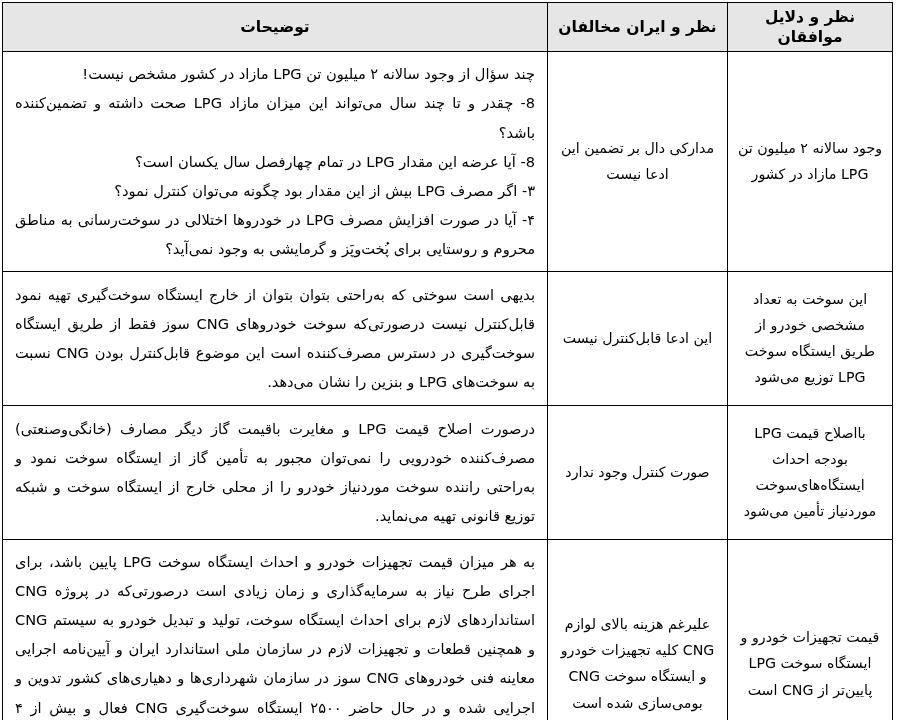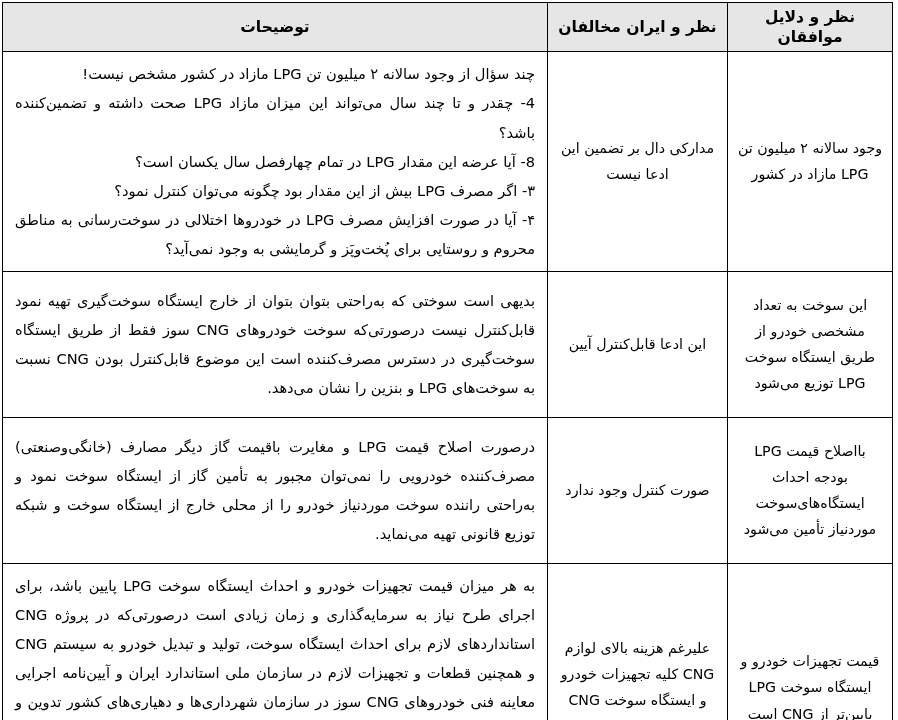--- a/index.html
+++ b/index.html
@@ -39,21 +39,21 @@
     font-weight: bold;
     font-size: 15.5px;
     text-align: center;
     padding: 4px 6px;
     line-height: 1.3;
   }
   td.col-pro, td.col-con {
     text-align: center;
     font-size: 14.2px;
     line-height: 1.85;
-    padding: 20px 8px;
+    padding: 14px 8px;
   }
   td.col-desc {
     text-align: justify;
     text-align-last: right;
     font-size: 14.6px;
     line-height: 2.0;
     padding: 7px 12px 7px 12px;
   }
   .desc-line {
     display: block;
@@ -78,29 +78,29 @@
         <th>نظر و ایران مخالفان</th>
         <th>توضیحات</th>
       </tr>
     </thead>
     <tbody>
       <tr>
         <td class="col-pro">وجود سالانه ۲ میلیون تن LPG مازاد در کشور</td>
         <td class="col-con">مدارکی دال بر تضمین این ادعا نیست</td>
         <td class="col-desc">
           <span class="desc-line">چند سؤال از وجود سالانه ۲ میلیون تن LPG مازاد در کشور مشخص نیست!</span>
-          <span class="desc-line">4- چقدر و تا چند سال می‌تواند این میزان مازاد LPG صحت داشته و تضمین‌کننده باشد؟</span>
+          <span class="desc-line">8- چقدر و تا چند سال می‌تواند این میزان مازاد LPG صحت داشته و تضمین‌کننده باشد؟</span>
           <span class="desc-line">8- آیا عرضه این مقدار LPG در تمام چهارفصل سال یکسان است؟</span>
           <span class="desc-line">۳- اگر مصرف LPG بیش از این مقدار بود چگونه می‌توان کنترل نمود؟</span>
           <span class="desc-line">۴- آیا در صورت افزایش مصرف LPG در خودروها اختلالی در سوخت‌رسانی به مناطق محروم و روستایی برای پُخت‌وپَز و گرمایشی به وجود نمی‌آید؟</span>
         </td>
       </tr>
       <tr>
         <td class="col-pro">این سوخت به تعداد مشخصی خودرو از طریق ایستگاه سوخت LPG توزیع می‌شود</td>
-        <td class="col-con">این ادعا قابل‌کنترل آیین</td>
+        <td class="col-con">این ادعا قابل‌کنترل نیست</td>
         <td class="col-desc">بدیهی است سوختی که به‌راحتی بتوان بتوان از خارج ایستگاه سوخت‌گیری تهیه نمود قابل‌کنترل نیست درصورتی‌که سوخت خودروهای CNG سوز فقط از طریق ایستگاه سوخت‌گیری در دسترس مصرف‌کننده است این موضوع قابل‌کنترل بودن CNG نسبت به سوخت‌های LPG و بنزین را نشان می‌دهد.</td>
       </tr>
       <tr>
         <td class="col-pro">بااصلاح قیمت LPG بودجه احداث ایستگاه‌های‌سوخت موردنیاز تأمین می‌شود</td>
         <td class="col-con">صورت کنترل وجود ندارد</td>
         <td class="col-desc">درصورت اصلاح قیمت LPG و مغایرت باقیمت گاز دیگر مصارف (خانگی‌وصنعتی) مصرف‌کننده خودرویی را نمی‌توان مجبور به تأمین گاز از ایستگاه سوخت نمود و به‌راحتی راننده سوخت موردنیاز خودرو را از محلی خارج از ایستگاه سوخت و شبکه توزیع قانونی تهیه می‌نماید.</td>
       </tr>
       <tr>
         <td class="col-pro">قیمت تجهیزات خودرو و ایستگاه سوخت LPG پایین‌تر از CNG است</td>
         <td class="col-con">علیرغم هزینه بالای لوازم CNG کلیه تجهیزات خودرو و ایستگاه سوخت CNG بومی‌سازی شده است</td>

